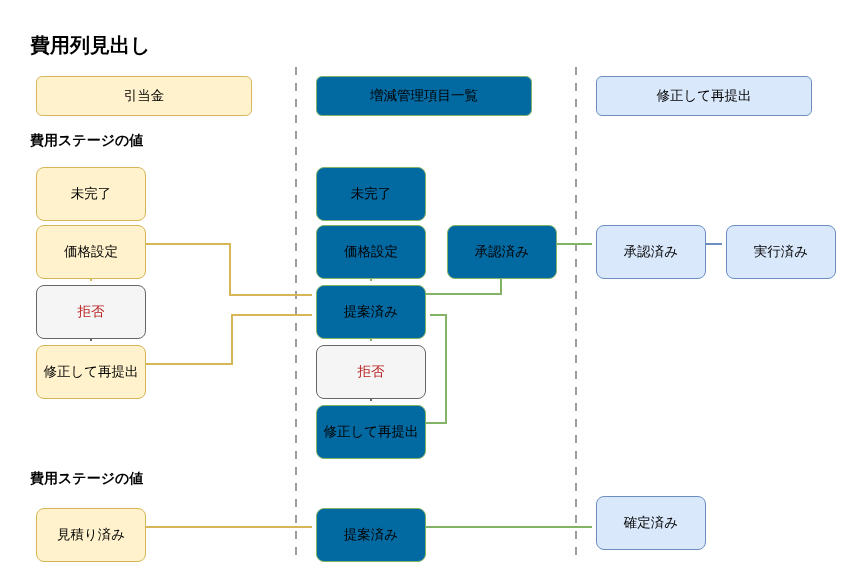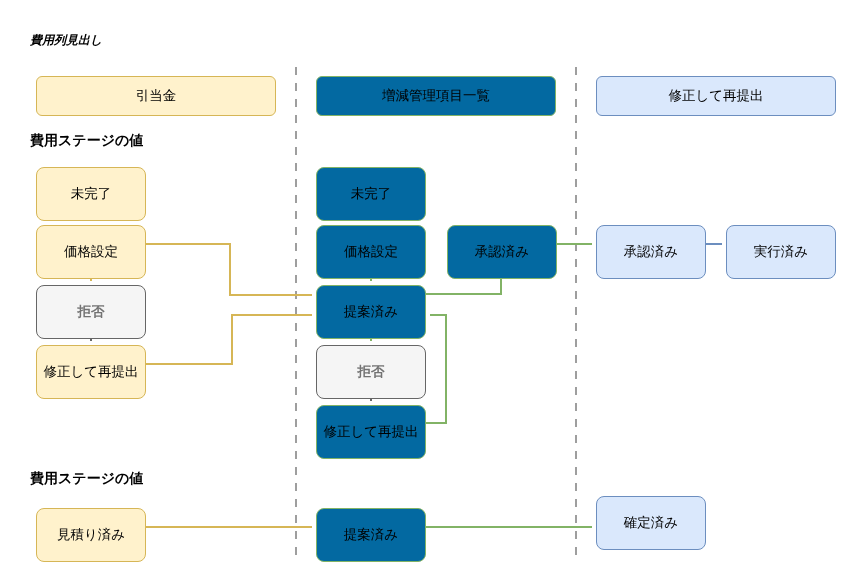--- a/index.html
+++ b/index.html
@@ -9,40 +9,40 @@
     width: 861px;
     height: 582px;
     background: #ffffff;
     overflow: hidden;
   }
   .heading {
     position: absolute;
     font-weight: bold;
     color: #000000;
   }
-  .heading.title { font-size: 12px; font-style: italic; }
+  .heading.title { font-size: 20px; }
   .heading.section { font-size: 14px; }
   .box {
     position: absolute;
     box-sizing: border-box;
     display: flex;
     align-items: center;
     justify-content: center;
     border-radius: 8px;
     font-size: 13.5px;
     color: #000000;
     text-align: center;
     line-height: 1.2;
   }
-  .box.header { width: 240px; height: 40px; border-radius: 6px; }
+  .box.header { width: 216px; height: 40px; border-radius: 6px; }
   .box.node { width: 110px; height: 54px; }
   .yellow { background: #FFF2CC; border: 1.5px solid #D6B656; }
   .green  { background: #0369a1; border: 1.5px solid #82B366; }
   .blue   { background: #DAE8FC; border: 1.5px solid #6C8EBF; }
-  .gray   { background: #F5F5F5; border: 1.5px solid #666666; color: #737373; font-weight: bold; }
+  .gray   { background: #F5F5F5; border: 1.5px solid #666666; color: #b91c1c; }
   #edge-layer {
     position: absolute;
     left: 0; top: 0;
     width: 861px; height: 582px;
     pointer-events: none;
   }
   #edge-layer path, #edge-layer line { fill: none; stroke-width: 2; }
   .e-yellow { stroke: #D6B656; }
   .e-green  { stroke: #82B366; }
   .e-blue   { stroke: #6C8EBF; }

